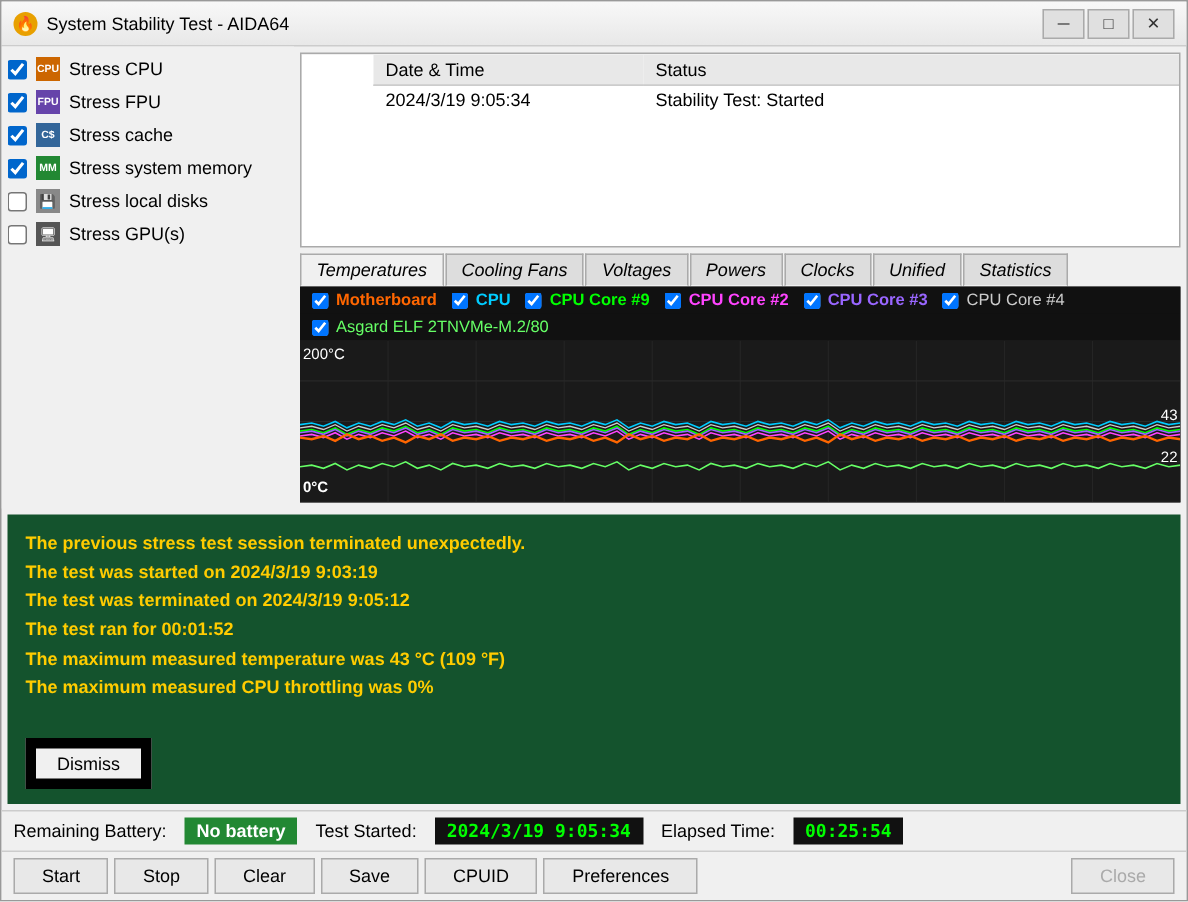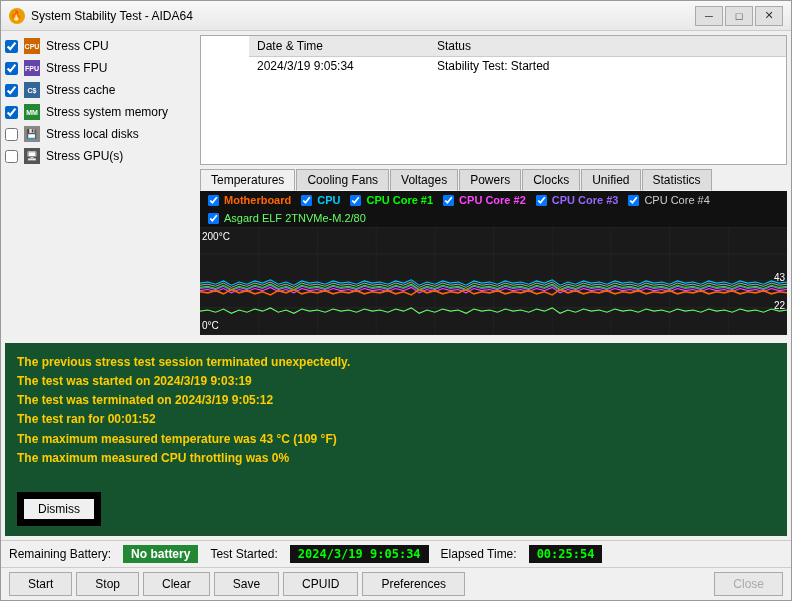--- a/index.html
+++ b/index.html
@@ -223,20 +223,21 @@
     }
     
     .tab-item {
       padding: 3px 10px;
       background: #ddd;
       border: 1px solid #aaa;
       border-bottom: 1px solid #f0f0f0;
       cursor: pointer;
       font-size: 12px;
       margin-right: 1px;
+      font-style: italic;
     }
     
     .tab-item.active {
       background: #f0f0f0;
       border-bottom: 1px solid #f0f0f0;
     }
     
     .chart-wrapper {
       flex: 1;
       min-height: 0;
@@ -371,21 +372,21 @@
             <div class="leg-item">
               <input type="checkbox" checked="" class="leg-check" style="">
               <span style="color:#ff6600;font-weight:bold;">Motherboard</span>
             </div>
             <div class="leg-item">
               <input type="checkbox" checked="" class="leg-check" style="">
               <span style="color:#00ccff;font-weight:bold;">CPU</span>
             </div>
             <div class="leg-item">
               <input type="checkbox" checked="" class="leg-check" style="">
-              <span style="color:#00ff00;font-weight:bold;">CPU Core #1</span>
+              <span style="color:#00ff00;font-weight:bold;">CPU Core #9</span>
             </div>
             <div class="leg-item">
               <input type="checkbox" checked="" class="leg-check" style="">
               <span style="color:#ff44ff;font-weight:bold;">CPU Core #2</span>
             </div>
             <div class="leg-item">
               <input type="checkbox" checked="" class="leg-check" style="">
               <span style="color:#9966ff;font-weight:bold;">CPU Core #3</span>
             </div>
             <div class="leg-item">
@@ -429,21 +430,21 @@
               <polyline fill="none" stroke="#ff44ff" stroke-width="1" points="0,59 8,58 16,60 24,57 32,61 40,58 48,60 56,57 64,59 72,56 80,60 88,58 96,61 104,57 112,59 120,58 128,60 136,57 144,59 152,58 160,60 168,57 176,59 184,58 192,60 200,57 208,59 216,56 224,61 232,58 240,60 248,57 256,59 264,58 272,61 280,57 288,59 296,58 304,60 312,57 320,59 328,58 336,60 344,57 352,59 360,56 368,61 376,58 384,60 392,57 400,59 408,58 416,60 424,57 432,59 440,58 448,60 456,57 464,59 472,58 480,60 488,57 496,59 504,58 512,60 520,57 528,59 536,58 544,60 552,57 560,59 568,58 576,60 584,57 592,59 600,58"></polyline>
 
               <polyline fill="none" stroke="#ff6600" stroke-width="1.5" points="0,60 8,61 16,59 24,62 32,58 40,61 48,59 56,62 64,60 72,63 80,59 88,61 96,58 104,62 112,60 120,61 128,59 136,62 144,60 152,61 160,59 168,62 176,60 184,61 192,59 200,62 208,60 216,63 224,58 232,61 240,59 248,62 256,60 264,61 272,58 280,62 288,60 296,61 304,59 312,62 320,60 328,61 336,59 344,62 352,60 360,63 368,58 376,61 384,59 392,62 400,60 408,61 416,59 424,62 432,60 440,61 448,59 456,62 464,60 472,61 480,59 488,62 496,60 504,61 512,59 520,62 528,60 536,61 544,59 552,62 560,60 568,61 576,59 584,62 592,60 600,61"></polyline>
 
               <polyline fill="none" stroke="#cccccc" stroke-width="0.8" points="0,54 8,53 16,55 24,52 32,56 40,53 48,55 56,52 64,54 72,51 80,55 88,53 96,56 104,52 112,54 120,53 128,55 136,52 144,54 152,53 160,55 168,52 176,54 184,53 192,55 200,52 208,54 216,51 224,56 232,53 240,55 248,52 256,54 264,53 272,56 280,52 288,54 296,53 304,55 312,52 320,54 328,53 336,55 344,52 352,54 360,51 368,56 376,53 384,55 392,52 400,54 408,53 416,55 424,52 432,54 440,53 448,55 456,52 464,54 472,53 480,55 488,52 496,54 504,53 512,55 520,52 528,54 536,53 544,55 552,52 560,54 568,53 576,55 584,52 592,54 600,53"></polyline>
 
               <polyline fill="none" stroke="#66ff66" stroke-width="1" points="0,78 8,77 16,79 24,76 32,80 40,77 48,79 56,76 64,78 72,75 80,79 88,77 96,80 104,76 112,78 120,77 128,79 136,76 144,78 152,77 160,79 168,76 176,78 184,77 192,79 200,76 208,78 216,75 224,80 232,77 240,79 248,76 256,78 264,77 272,80 280,76 288,78 296,77 304,79 312,76 320,78 328,77 336,79 344,76 352,78 360,75 368,80 376,77 384,79 392,76 400,78 408,77 416,79 424,76 432,78 440,77 448,79 456,76 464,78 472,77 480,79 488,76 496,78 504,77 512,79 520,76 528,78 536,77 544,79 552,76 560,78 568,77 576,79 584,76 592,78 600,77"></polyline>
             </svg>
             
             <div style="position:absolute;left:2px;top:4px;color:white;font-size:10px;">200°C</div>
-            <div style="position:absolute;left:2px;bottom:4px;color:white;font-size:10px;">0°C</div>
+            <div style="position:absolute;left:2px;bottom:4px;color:white;font-size:10px;font-weight:bold;">0°C</div>
             
             <div style="position:absolute;right:2px;top:50%;transform:translateY(-80%);color:white;font-size:10px;text-align:right;">
               <div>43</div>
             </div>
             <div style="position:absolute;right:2px;bottom:22%;color:white;font-size:10px;text-align:right;">
               <div>22</div>
             </div>
           </div>
         </div>
       </div>

